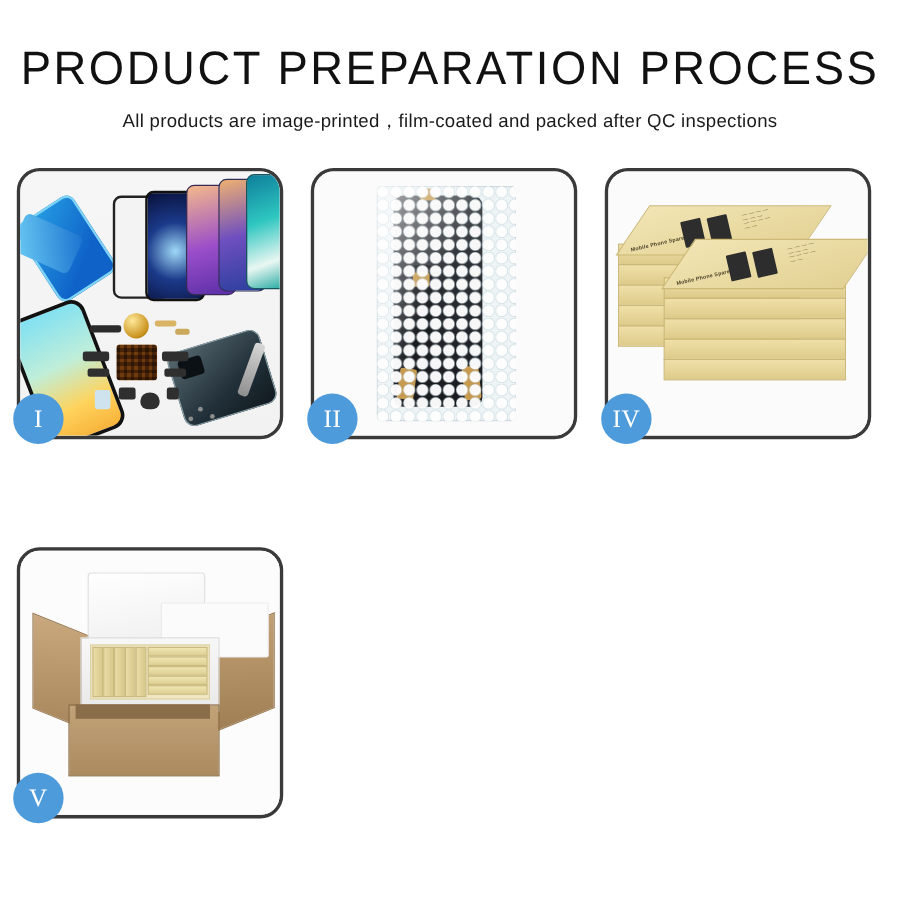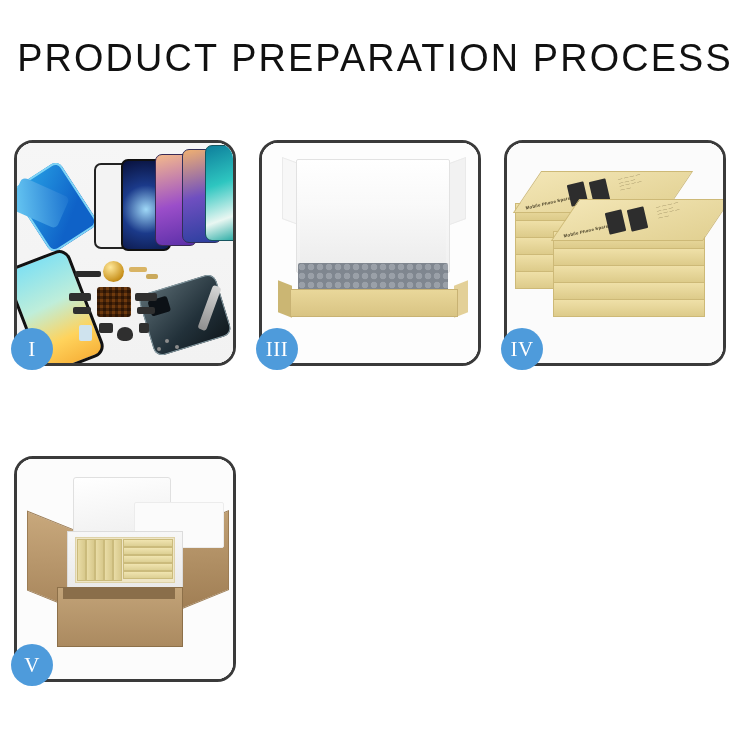--- a/index.html
+++ b/index.html
@@ -224,20 +224,21 @@
     background:linear-gradient(180deg,#bda178,#ab8e65);border:1px solid #9d8159;
     transform:skewY(19deg);}
   .c-tape{position:absolute;background:#c0a479;}
   .c-seam{position:absolute;background:rgba(120,95,60,.5);}
 </style>
 </head>
 <body>
 
 <div class="header">
   <div class="title">PRODUCT PREPARATION PROCESS</div>
+  <div class="subtitle">All products are image-printed，film-coated and packed after QC inspections</div>
 </div>
 
 <div class="grid">
 
   <div class="panel">
     <div class="panel-inner">
       <div class="p1">
         <div class="ph ph-a">
             <div class="ph-a2"></div>
           </div>
@@ -265,36 +266,39 @@
         <div class="bit b8"></div>
         <div class="screw" style="left:148px;top:196px"></div>
         <div class="screw" style="left:158px;top:202px"></div>
         <div class="screw" style="left:140px;top:204px"></div>
         <div class="tool"></div>
       </div>
     </div>
     <div class="badge">I</div>
   </div>
 
-
   <div class="panel">
     <div class="panel-inner">
-      <div class="p3">
-        <div class="b3lidL"></div>
-        <div class="b3lidR"></div>
-        <div class="b3lid"></div>
-        <div class="b3foam"></div>
-        <div class="b3fill"></div>
-        <div class="b3side"></div>
-        <div class="b3side2"></div>
-        <div class="b3front"></div>
+      <div class="p2">
+        <div class="bagwrap">
+          <div class="bag"></div>
+          <div class="part"></div>
+          <div class="flex"></div>
+          <div class="tab t1"></div>
+          <div class="tab t2"></div>
+          <div class="tab t3"></div>
+          <div class="tab t4"></div>
+          <div class="bubbles"></div>
+          <div class="bubsheen"></div>
+        </div>
       </div>
     </div>
-    <div class="badge">III</div>
+    <div class="badge">II</div>
   </div>
+
 
   <div class="panel">
     <div class="panel-inner">
       <div class="p4" id="stack-host">
         <div class="stk" id="stack-left">
             <div class="sbox" style="left: 8px; top: 128px;"></div>
             <div class="sbox" style="left: 8px; top: 111px;"></div>
             <div class="sbox" style="left: 8px; top: 94px;"></div>
             <div class="sbox" style="left: 8px; top: 77px;"></div>
             <div class="sbox" style="left: 8px; top: 60px;"></div>

